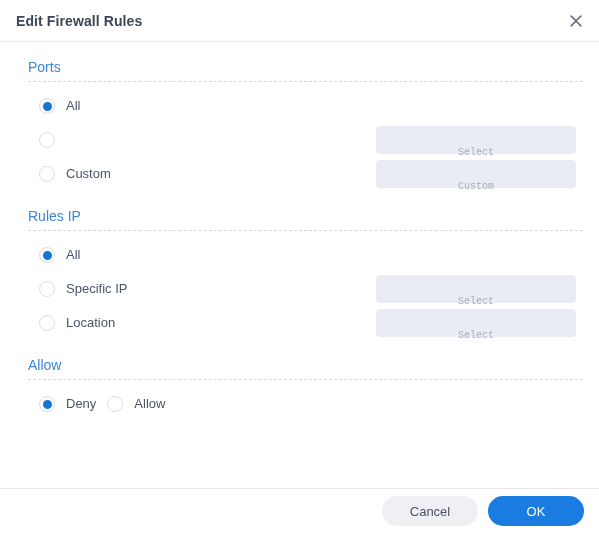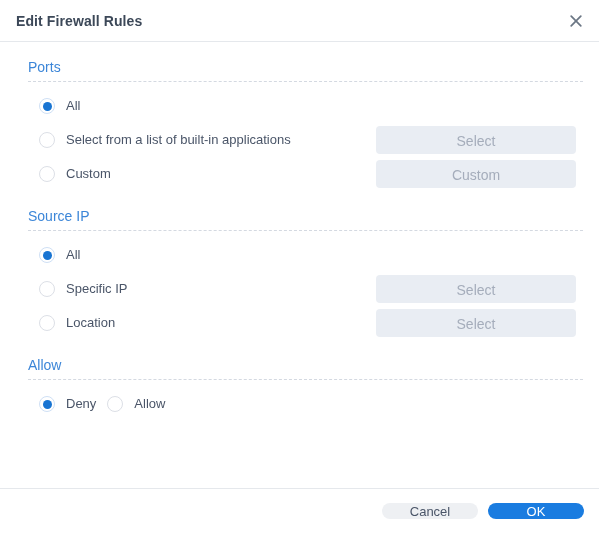--- a/index.html
+++ b/index.html
@@ -139,41 +139,41 @@
   .row .radio-option.action-first { width: 193px; }
 
   
   .side-btn {
     width: 200px;
     height: 28px;
     border: none;
     border-radius: 4px;
     background: #e9edf3;
     color: #a5adbb;
-    font-size: 14px;
-    font-family: Liberation Sans, sans-serif;
+    font-size: 10px;
+    font-family: Liberation Mono, monospace;
     text-align: center;
     line-height: 28px;
-    padding: 1px;
+    padding: 13px;
     cursor: default;
   }
 
   
   .footer {
     height: 44px;
     min-height: 44px;
     border-top: 1px solid #e5e8ec;
     display: flex;
     align-items: center;
     justify-content: flex-end;
     padding-right: 15px;
     background: #ffffff;
   }
   .btn {
-    height: 16px;
+    height: 30px;
     min-width: 96px;
     border-radius: 15px;
     border: none;
     font-size: 13px;
     font-family: "Liberation Sans", sans-serif;
     cursor: pointer;
     padding: 0 18px;
   }
   .btn-cancel {
     background: #eef0f3;
@@ -209,38 +209,37 @@
         <div class="row">
           <div class="radio-option primary">
             <span class="radio checked"></span>
             <span class="radio-label">All</span>
           </div>
         </div>
 
         <div class="row">
           <div class="radio-option primary">
             <span class="radio"></span>
-            <span class="radio-label">Select from a list of built-in applications</span>
           </div>
           <button class="side-btn" disabled="">Select</button>
         </div>
 
         <div class="row">
           <div class="radio-option primary">
             <span class="radio"></span>
             <span class="radio-label">Custom</span>
           </div>
           <button class="side-btn" disabled="">Custom</button>
         </div>
 
       </div>
     </div>
 
     <div class="section">
-      <div class="section-title">Source IP</div>
+      <div class="section-title">Rules IP</div>
       <hr class="section-rule">
       <div class="rows">
 
         <div class="row">
           <div class="radio-option primary">
             <span class="radio checked"></span>
             <span class="radio-label">All</span>
           </div>
         </div>
 

